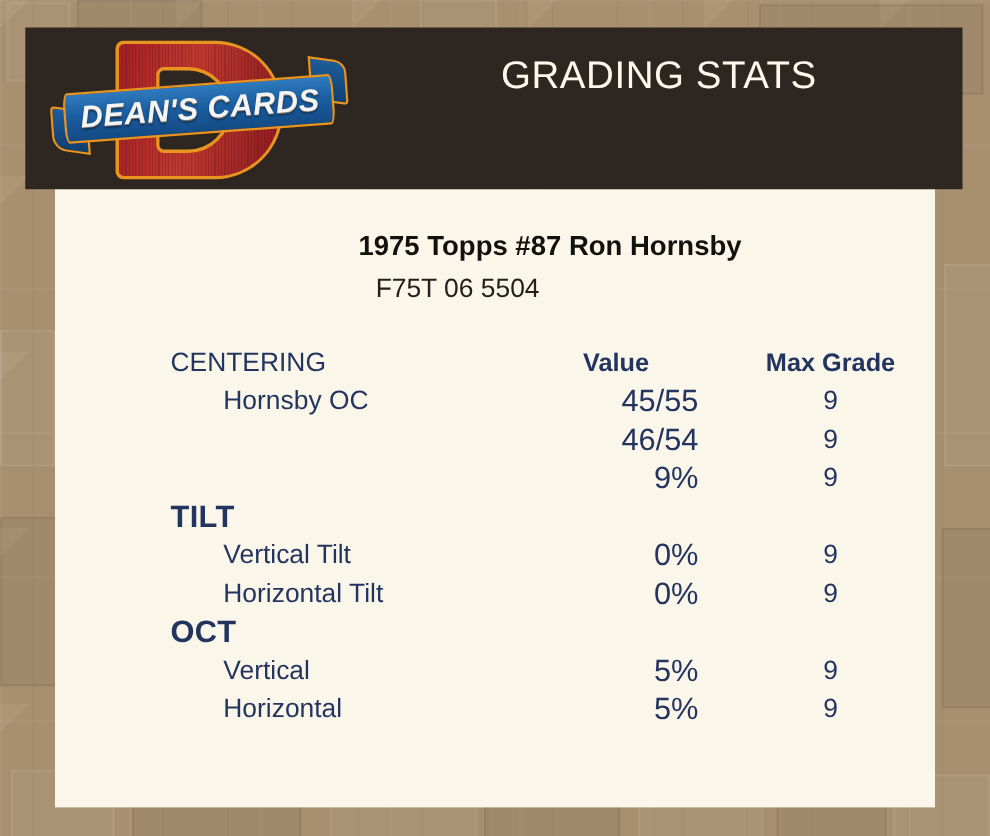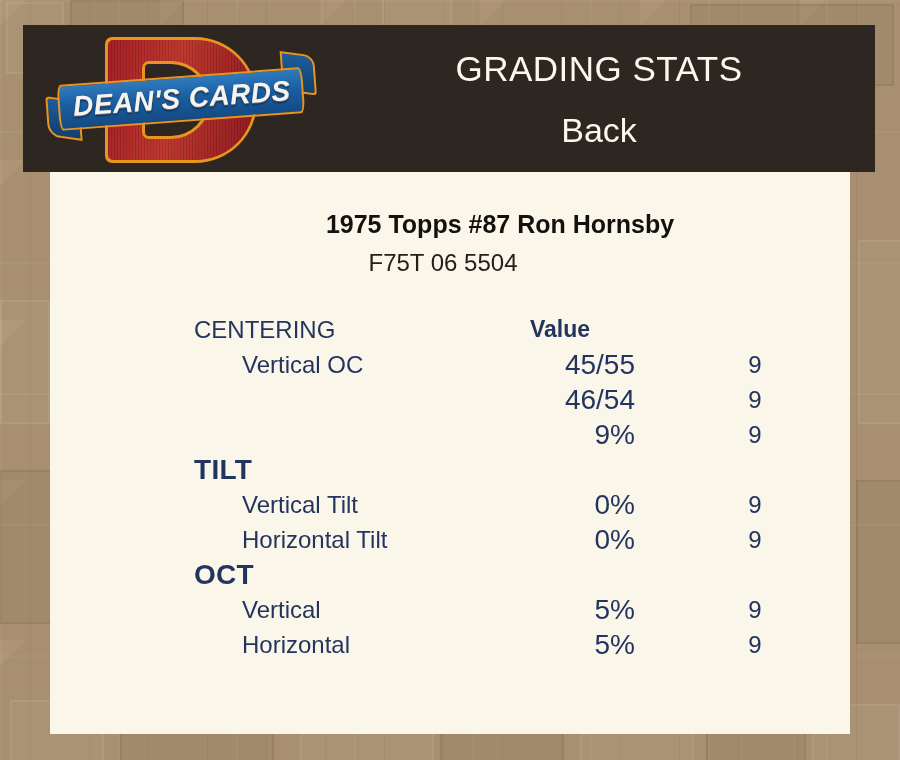--- a/index.html
+++ b/index.html
@@ -222,21 +222,20 @@
   .card-id {
     position: absolute;
     left: 0;
     top: 77px;
     width: 732px;
     text-align: center;
     font-size: 24px;
     font-weight: normal;
     color: #23201b;
     white-space: nowrap;
-    margin-left: 27px;
   }
 
   
   .stats {
     position: absolute;
     left: 105px;
     top: 140px;
     width: 690px;
   }
   .stats-row {
@@ -245,21 +244,20 @@
   }
   .col-label {
     position: absolute;
     left: 0;
     top: 0;
     width: 330px;
     font-size: 24px;
     color: #23355f;
     line-height: 35px;
     white-space: nowrap;
-    margin-left: 39px;
   }
   .stats-row.section .col-label {
     font-weight: bold;
     font-size: 28px;
     letter-spacing: 0.3px;
   }
   .stats-row.detail .col-label {
     padding-left: 48px;
   }
   .col-value {
@@ -324,34 +322,34 @@
       </div>
       <div class="logo-ribbon">
         <div class="ribbon-tail left"></div>
         <div class="ribbon-tail right"></div>
         <div class="ribbon-main"></div>
         <div class="ribbon-text">DEAN'S CARDS</div>
       </div>
     </div>
 
     <div class="header-title">GRADING STATS</div>
-    <div class="header-subtitle">Back</div>
   </div>
 
   <div class="panel">
     <div class="card-title">1975 Topps #87 Ron Hornsby</div>
     <div class="card-id">F75T 06 5504</div>
 
     <div class="stats" id="stats-table">
         <div class="stats-row header">
           <div class="col-label">CENTERING</div>
           <div class="col-value">Value</div>
-        </div>
-        <div class="stats-row detail">
-          <div class="col-label">Vertical OC</div>
+          <div class="col-grade">Max Grade</div>
+        </div>
+        <div class="stats-row detail">
+          <div class="col-label">Hornsby OC</div>
           <div class="col-value">45/55</div>
           <div class="col-grade">9</div>
         </div>
         <div class="stats-row detail">
           <div class="col-value">46/54</div>
           <div class="col-grade">9</div>
         </div>
         <div class="stats-row detail">
           <div class="col-value">9%</div>
           <div class="col-grade">9</div>

